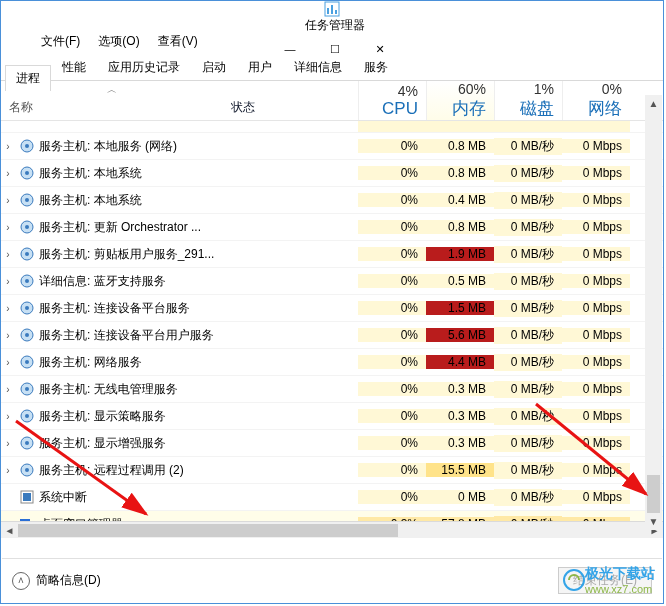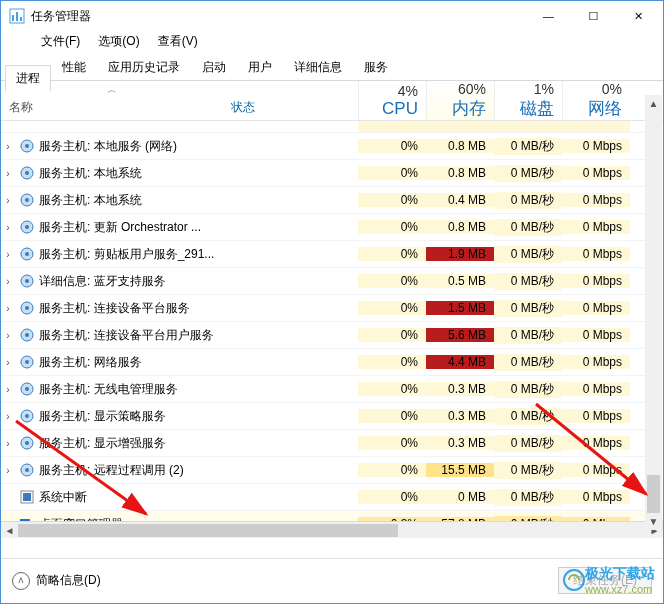--- a/index.html
+++ b/index.html
@@ -1,31 +1,31 @@
 <!DOCTYPE html>
 <html><head>
 <meta charset="utf-8">
 <style>
 * { box-sizing: border-box; margin: 0; padding: 0; }
 body { font-family: "Microsoft YaHei", "Segoe UI", sans-serif; font-size: 12px; background: #fff; width: 666px; height: 606px; overflow: hidden; position: relative; }
 .window { border: 1px solid #4a90d9; width: 664px; height: 604px; position: relative; background: #fff; }
-.titlebar { height: 30px; display: flex; align-items: center; padding: 0 2px 0 8px; background: #fff; }
+.titlebar { height: 30px; display: flex; align-items: center; padding: 0 2px 0 8px; background: #fff; flex-direction: column; }
 .titlebar .app-icon { width: 16px; height: 16px; margin-right: 6px; }
 .titlebar .title { flex: 1; font-size: 12px; color: #000; }
 .titlebar .win-controls { display: flex; }
 .titlebar .win-controls div { width: 45px; height: 30px; display: flex; align-items: center; justify-content: center; color: #000; font-size: 11px; }
 .menubar { height: 21px; display: flex; align-items: center; padding: 0 4px; gap: 2px; margin-left: 28px; }
 .menubar .mi { padding: 2px 8px; cursor: default; }
 .tabs { display: flex; border-bottom: 1px solid #d9d9d9; padding: 0 4px; margin-top: 2px; }
 .tabs .tab { padding: 4px 10px; border: 1px solid transparent; border-bottom: none; color: #000; }
 .tabs .tab.active { border-color: #d9d9d9; background: #fff; position: relative; top: 11px; }
 .header-row { display: flex; height: 40px; border-bottom: 1px solid #e5e5e5; }
 .header-row .name-col { flex: 0 0 222px; display: flex; align-items: flex-end; padding: 0 8px 4px 8px; color: #555; position: relative; }
 .header-row .name-col .sort { position: absolute; top: 2px; left: 50%; transform: translateX(-50%); font-size: 10px; color: #555; }
-.header-row .status-col { flex: 0 0 135px; display: flex; align-items: flex-end; padding: 0 8px 4px 8px; color: #0369a1; }
+.header-row .status-col { flex: 0 0 135px; display: flex; align-items: flex-end; padding: 0 8px 4px 8px; color: #0f172a; }
 .header-row .metric-col { flex: 0 0 68px; display: flex; flex-direction: column; align-items: flex-end; justify-content: center; padding: 0 8px; border-left: 1px solid #eee; }
 .header-row .metric-col .pct { font-size: 14px; color: #333; }
 .header-row .metric-col .lbl { font-size: 17px; color: #1a6fb8; }
 .header-row .metric-col.hot .pct { color: #333; }
 .header-row .metric-col.hot { background: linear-gradient(#fff,#fffde9); }
 .grid-body { height: 400px; overflow: hidden; position: relative; }
 .row { display: flex; height: 27px; align-items: center; border-bottom: 1px solid #f3f3f3; }
 .row .expand { width: 14px; text-align: center; color: #555; font-size: 10px; }
 .row .icon { width: 16px; height: 16px; margin: 0 4px; flex: 0 0 16px; }
 .row .name { flex: 0 0 184px; overflow: hidden; text-overflow: ellipsis; white-space: nowrap; padding-right: 4px; }

